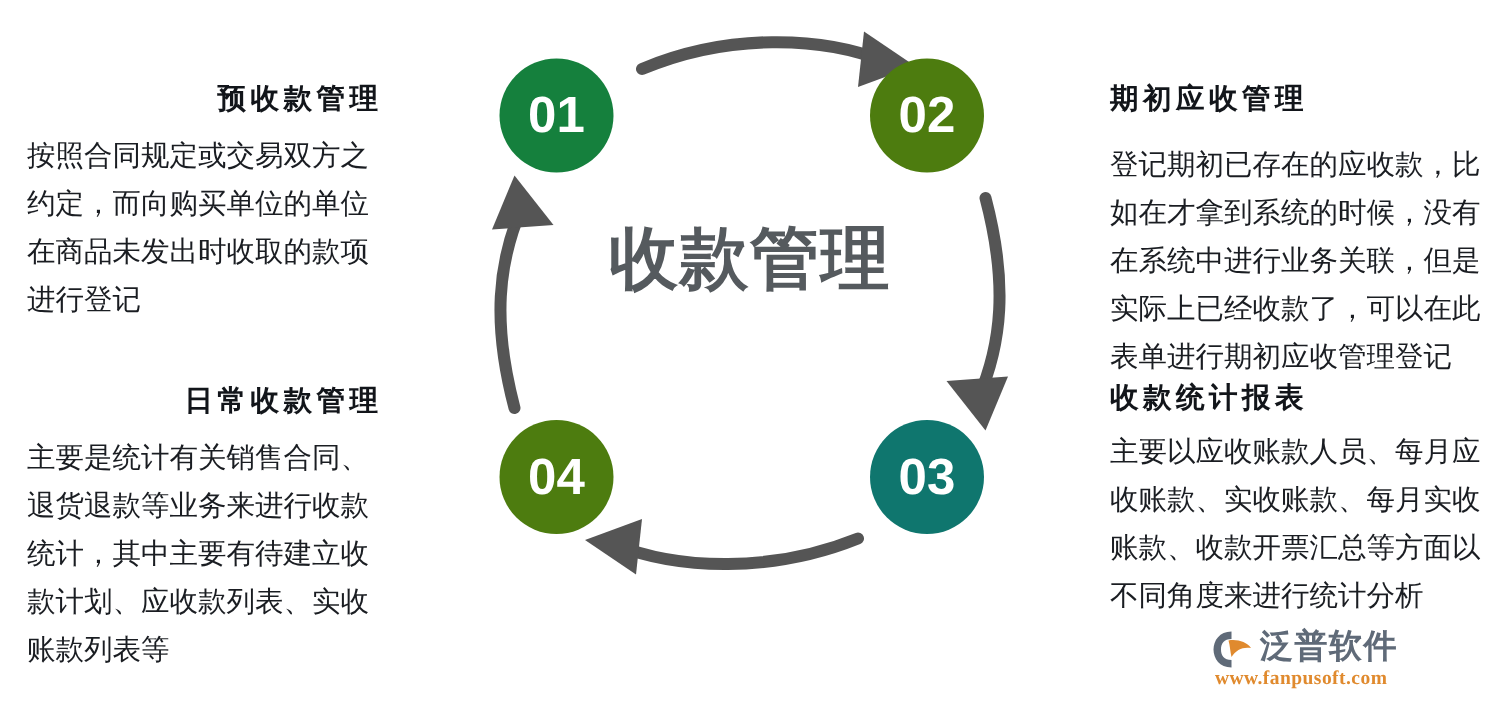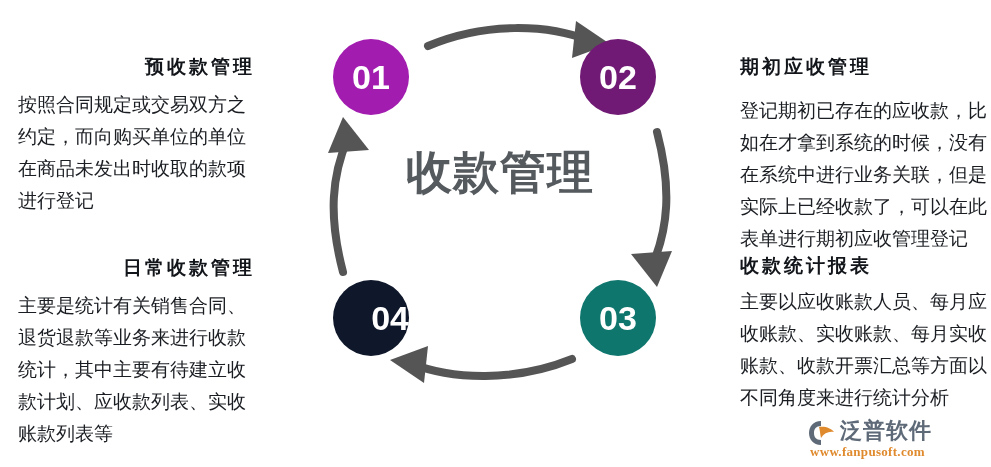--- a/index.html
+++ b/index.html
@@ -111,30 +111,30 @@
         <path d="M272,345 C215,368 152,366 110,349" fill="none" stroke="#555555" stroke-width="8" stroke-linecap="round"></path>
         <polygon points="124,369 90,346 128,332" fill="#555555"></polygon>
       </g>
 
       <g>
         <path d="M43,258 C28,201 32,161 48,124" fill="none" stroke="#555555" stroke-width="8" stroke-linecap="round"></path>
         <polygon points="69,136 43,103 28,139" fill="#555555"></polygon>
       </g>
     </svg>
 
-    <div class="node" id="n01" style="background: #a21caf;">
+    <div class="node" id="n01" style="background: #15803d;">
       <span>01</span>
     </div>
-    <div class="node" id="n02" style="background: #701a75;">
+    <div class="node" id="n02" style="background: #4d7c0f;">
       <span>02</span>
     </div>
     <div class="node" id="n03" style="background: #0f766e;">
       <span>03</span>
     </div>
-    <div class="node" id="n04" style="background: #0f172a; justify-content: flex-end;">
+    <div class="node" id="n04" style="background: #4d7c0f;">
       <span>04</span>
     </div>
 
     <div id="center-title">收款管理</div>
   </div>
 
   <div class="col right" id="tr">
     <div class="blk-head">期初应收管理</div>
     <div class="blk-body">登记期初已存在的应收款，比如在才拿到系统的时候，没有在系统中进行业务关联，但是实际上已经收款了，可以在此表单进行期初应收管理登记</div>
   </div>

